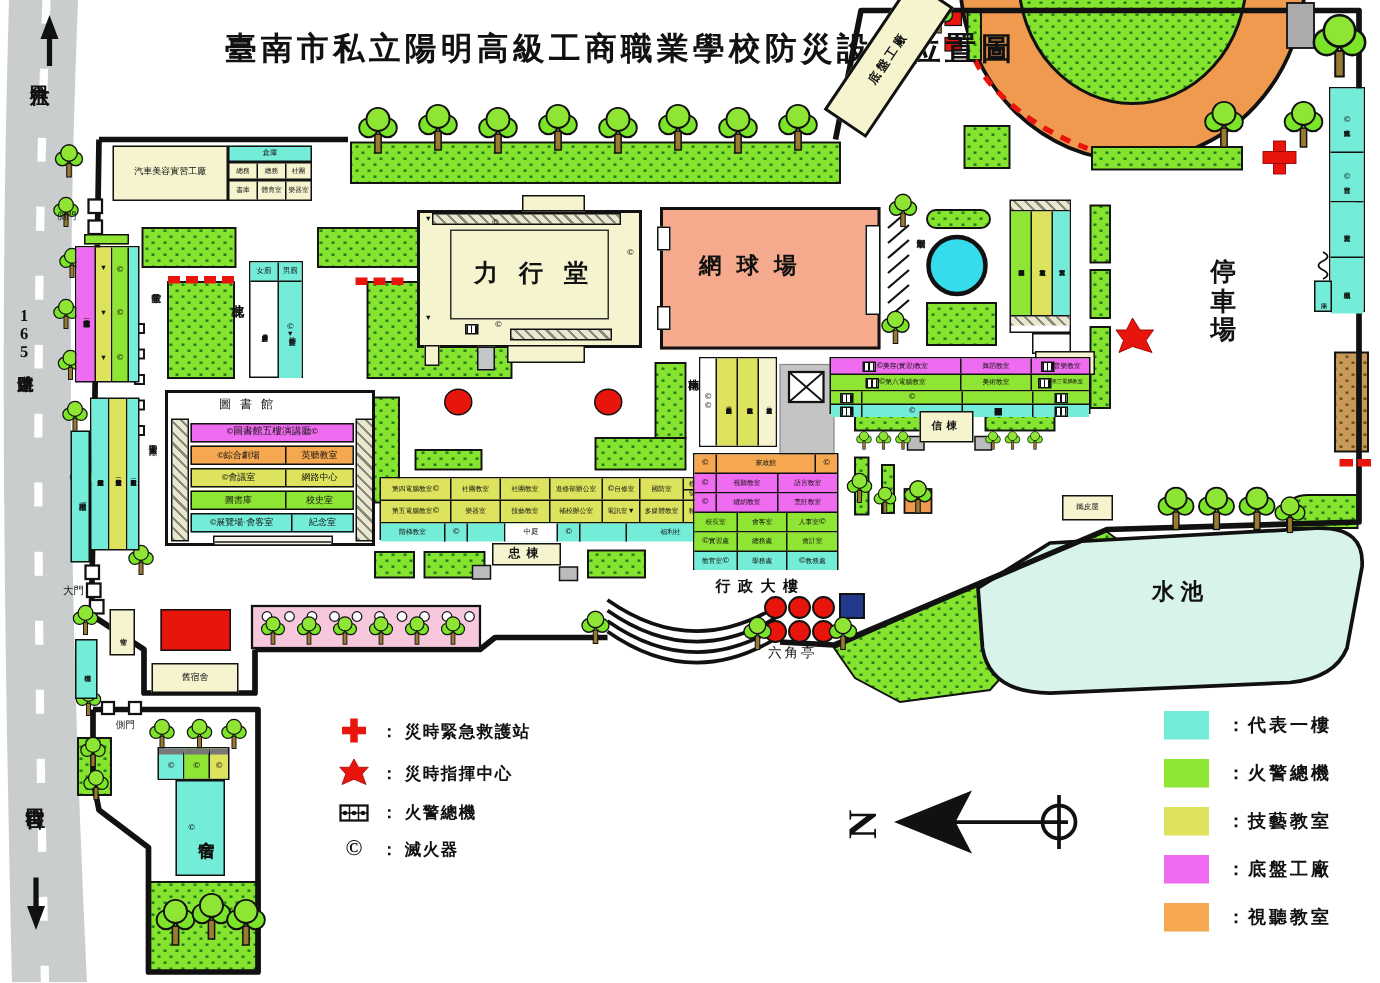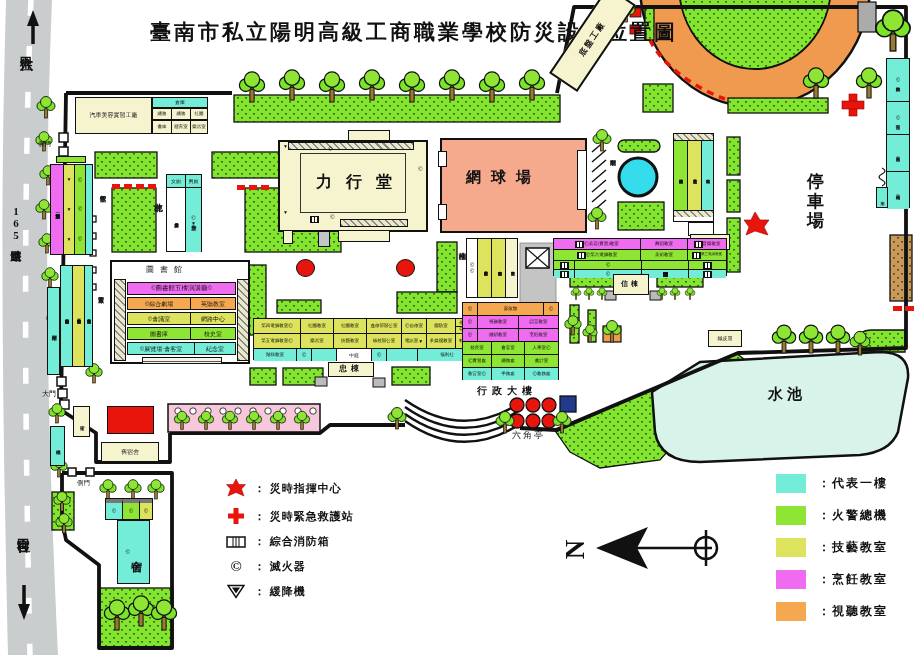--- a/index.html
+++ b/index.html
@@ -690,77 +690,71 @@
       </div>
 </div>
 <div class="b f1" style="left:117px;top:520px;width:33px;height:64px;">
   <span class="ext">©</span>
   <span class="vt" style="font-size:11px;font-weight:bold;">宿舍</span>
     </div>
 
 <div class="abs" style="left:218px;top:478px;width:185px;">
   <div class="leg-row">
     <span class="leg-ic">
-      <svg width="20" height="20" viewBox="0 0 20 20">
-            <polygon points="10,1 13,6.5 19.5,6.5 15.5,11 18,18 10,14.5 2,18 4.5,11 0.5,6.5 7,6.5" fill="#E8150D" stroke="#900" stroke-width="0.5"></polygon>
-          </svg>
-        </span>
-    <span class="leg-tx">： 災時指揮中心</span>
-      </div>
-  <div class="leg-row">
-    <span class="leg-ic">
       <svg width="18" height="18" viewBox="0 0 18 18">
             <rect x="6.5" y="1" width="5" height="16" fill="#E8150D"></rect>
             <rect x="1" y="6.5" width="16" height="5" fill="#E8150D"></rect>
           </svg>
         </span>
     <span class="leg-tx">： 災時緊急救護站</span>
       </div>
   <div class="leg-row">
     <span class="leg-ic">
+      <svg width="20" height="20" viewBox="0 0 20 20">
+            <polygon points="10,1 13,6.5 19.5,6.5 15.5,11 18,18 10,14.5 2,18 4.5,11 0.5,6.5 7,6.5" fill="#E8150D" stroke="#900" stroke-width="0.5"></polygon>
+          </svg>
+        </span>
+    <span class="leg-tx">： 災時指揮中心</span>
+      </div>
+  <div class="leg-row">
+    <span class="leg-ic">
       <svg width="20" height="12" viewBox="0 0 20 12">
             <rect x="1" y="1" width="18" height="10" fill="#fff" stroke="#111" stroke-width="1.5"></rect>
             <line x1="7" y1="1" x2="7" y2="11" stroke="#111"></line>
-            <line x1="10" y1="1" x2="10" y2="11" stroke="#111"></line>
             <line x1="13" y1="1" x2="13" y2="11" stroke="#111"></line>
+            <line x1="1" y1="6" x2="19" y2="6" stroke="#111"></line>
+            <circle cx="4" cy="6" r="1.5" fill="#111"></circle>
+            <circle cx="10" cy="6" r="1.5" fill="#111"></circle>
+            <circle cx="16" cy="6" r="1.5" fill="#111"></circle>
           </svg>
         </span>
-    <span class="leg-tx">： 綜合消防箱</span>
+    <span class="leg-tx">： 火警總機</span>
       </div>
   <div class="leg-row">
     <span class="leg-ic" style="font-size:15px;font-weight:bold;">©</span>
     <span class="leg-tx">： 滅火器</span>
-      </div>
-  <div class="leg-row">
-    <span class="leg-ic">
-      <svg width="18" height="15" viewBox="0 0 18 15">
-            <polygon points="1,1.5 17,1.5 9,13.5" fill="#fff" stroke="#111" stroke-width="1.5"></polygon>
-            <polygon points="5,3.5 13,3.5 9,9.5" fill="#111"></polygon>
-          </svg>
-        </span>
-    <span class="leg-tx">： 緩降機</span>
       </div>
 </div>
 
 <div class="abs" style="left:776px;top:474px;">
   <div class="fleg-row">
     <span class="fleg-sw" style="background-color: rgb(116, 237, 216);"></span>
     <span class="fleg-tx">：代表一樓</span>
       </div>
   <div class="fleg-row">
     <span class="fleg-sw" style="background-color: rgb(143, 229, 52);"></span>
     <span class="fleg-tx">：火警總機</span>
       </div>
   <div class="fleg-row">
     <span class="fleg-sw" style="background-color: rgb(221, 227, 92);"></span>
     <span class="fleg-tx">：技藝教室</span>
       </div>
   <div class="fleg-row">
     <span class="fleg-sw" style="background-color: rgb(239, 107, 239);"></span>
-    <span class="fleg-tx">：烹飪教室</span>
+    <span class="fleg-tx">：底盤工廠</span>
       </div>
   <div class="fleg-row">
     <span class="fleg-sw" style="background-color: rgb(245, 168, 80);"></span>
     <span class="fleg-tx">：視聽教室</span>
       </div>
 </div>
 
 <div class="lbl" style="left:566px;top:534px;font-size:27px;font-weight:bold;transform:rotate(-90deg);">N</div>
 
 </div>

